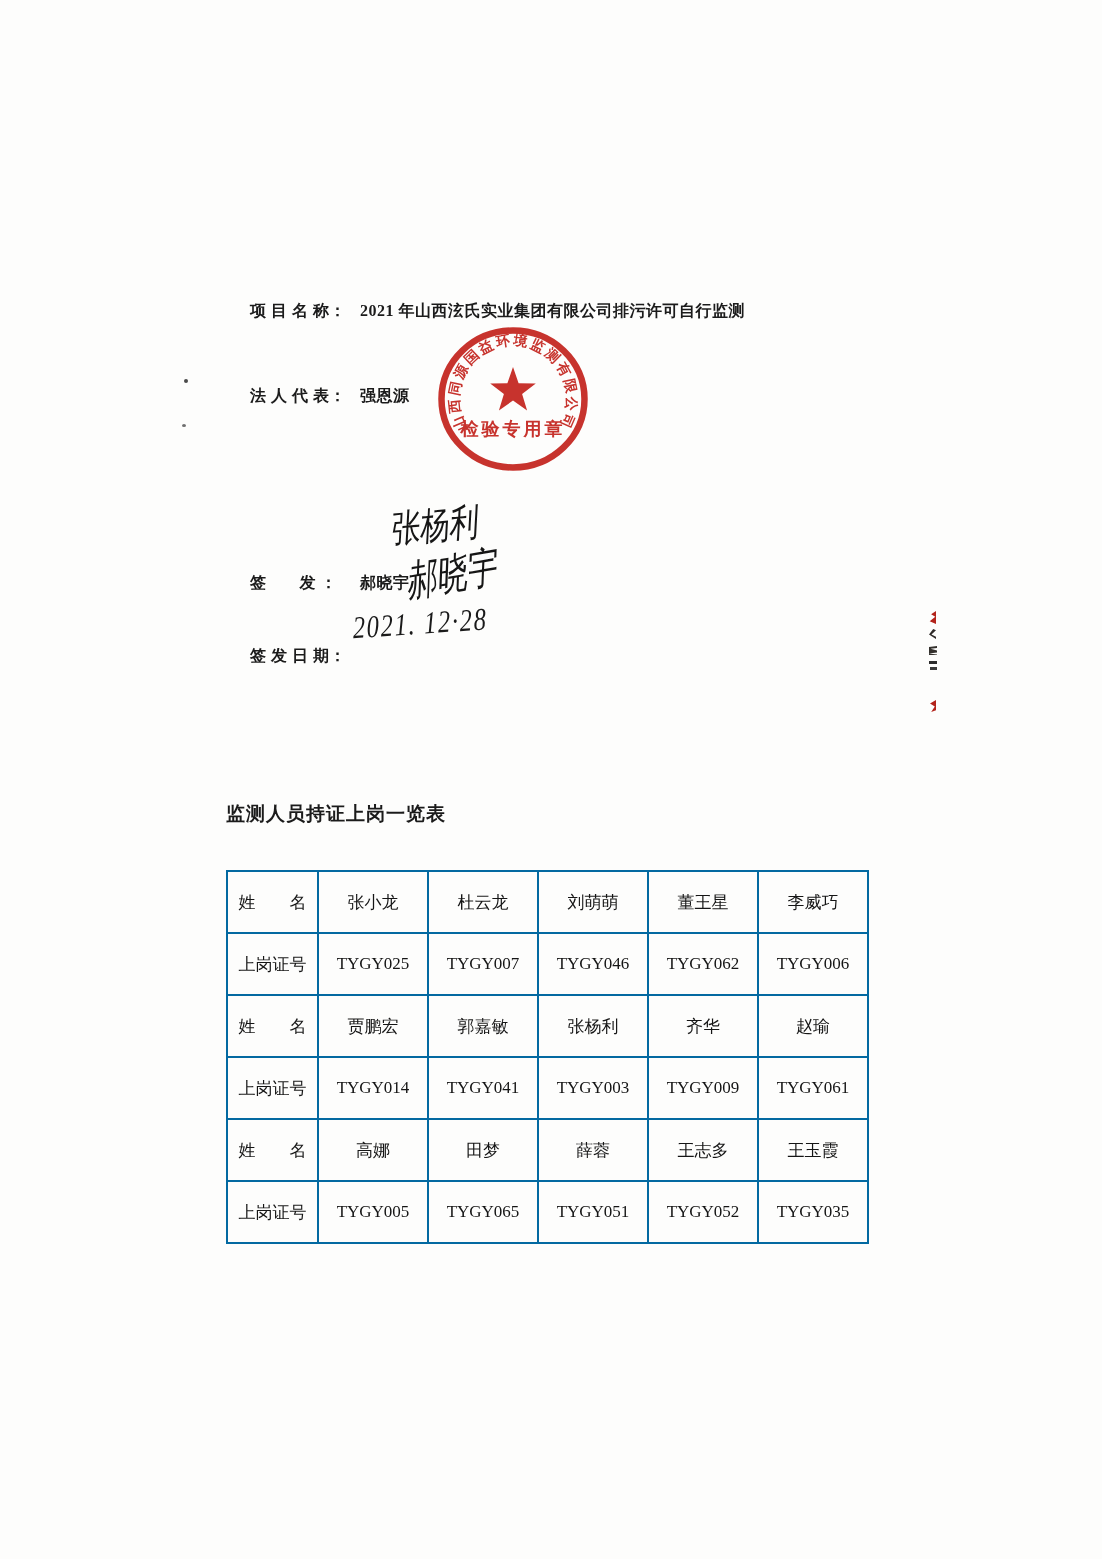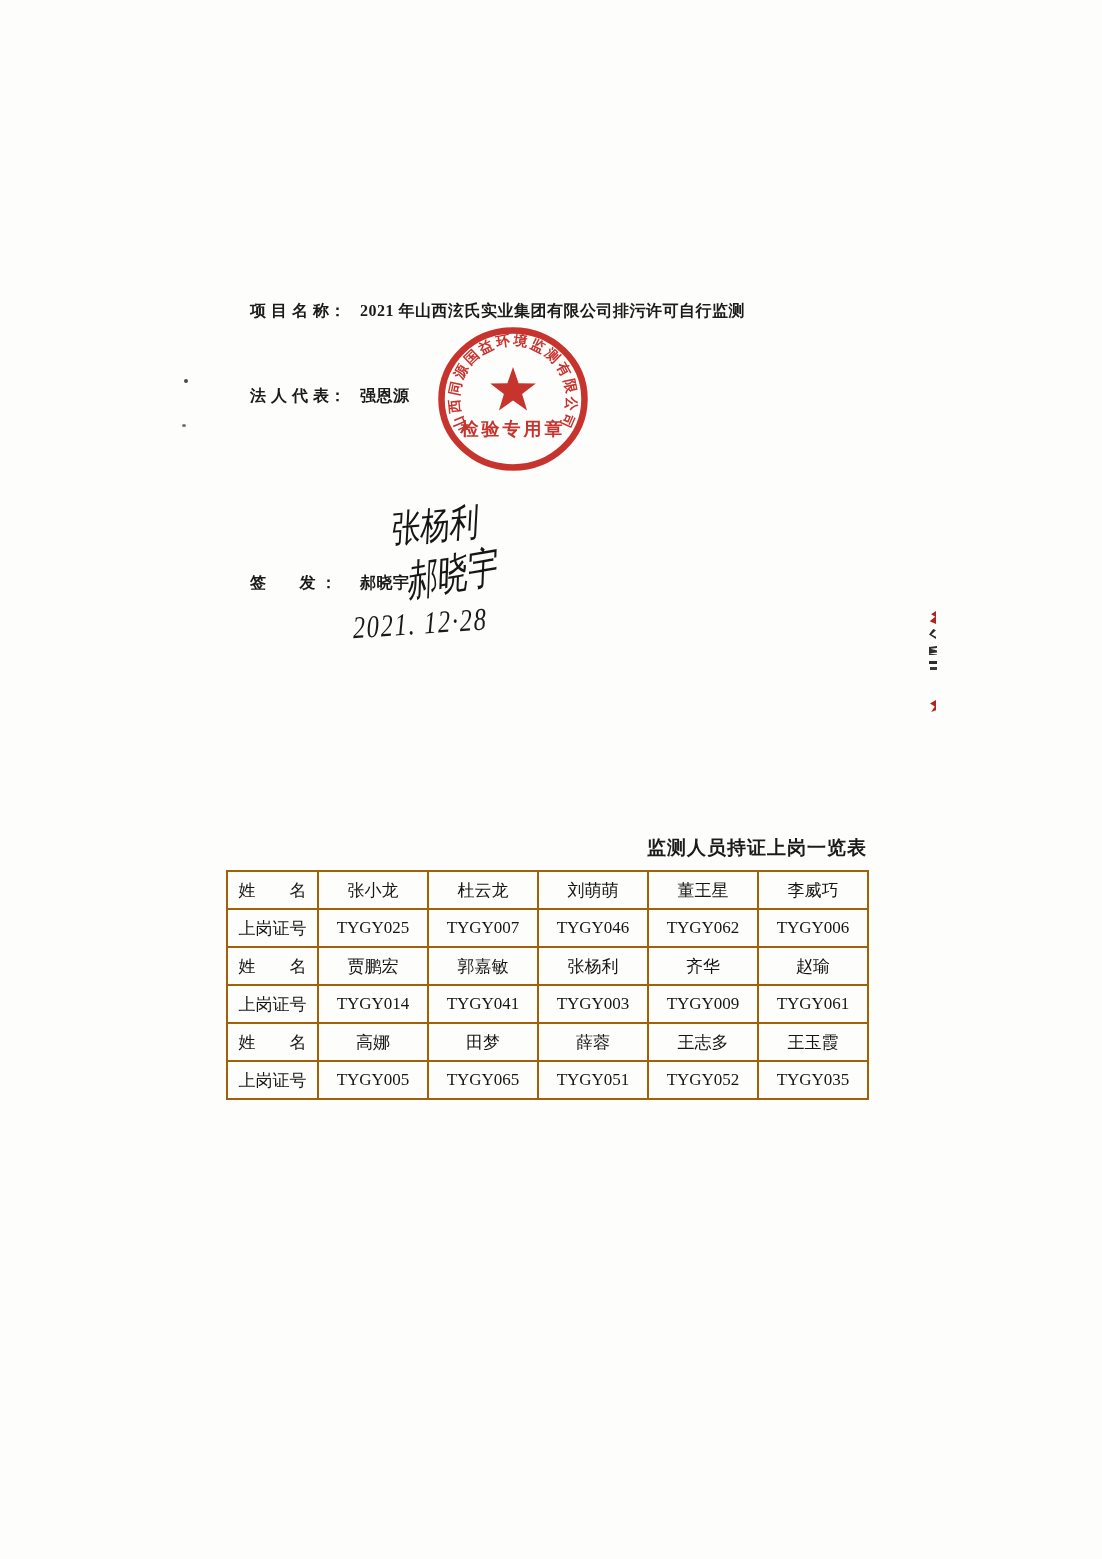--- a/index.html
+++ b/index.html
@@ -37,32 +37,32 @@
   
   .stamp{
     position:absolute;left:437px;top:326px;
     width:152px;height:146px;
     mix-blend-mode:multiply;opacity:.93;
   }
   .ring-text{font-size:14px;font-weight:bold;letter-spacing:2.4px;}
   .stamp-label{font-size:18px;font-weight:bold;letter-spacing:3px;}
   
   .roster-title{
-    position:absolute;left:226px;top:835px;width:641px;
-    text-align:right;font-size:19px;font-weight:bold;letter-spacing:1px;
+    position:absolute;left:226px;top:801px;width:641px;
+    text-align:left;font-size:19px;font-weight:bold;letter-spacing:1px;
   }
   table.roster{
     position:absolute;left:226px;top:870px;
     border-collapse:collapse;table-layout:fixed;
     font-size:17px;color:#151515;
   }
   table.roster td{
-    border:2px solid #a16207;height:28px;
+    border:2px solid #0369a1;height:28px;
     text-align:center;vertical-align:middle;
-    white-space:pre;padding:4px 2px;overflow:hidden;
+    white-space:pre;padding:16px 2px;overflow:hidden;
   }
   
   .dot{position:absolute;border-radius:50%;}
   .dot1{left:184px;top:379px;width:4px;height:4px;background:#4a4a4a;}
   .dot2{left:182px;top:424px;width:4px;height:3px;background:#6f6f6f;}
   .mark{position:absolute;}
   .m1{left:929px;top:611px;width:7px;height:13px;background:#b3231b;clip-path:polygon(100% 0,30% 25%,90% 45%,10% 78%,100% 100%,100% 0);}
   .m2{left:929px;top:629px;width:7px;height:10px;background:#2e2a28;clip-path:polygon(60% 0,0 55%,100% 100%,100% 78%,35% 55%,100% 12%);}
   .m3{left:929px;top:645px;width:8px;height:10px;background:#33302c;clip-path:polygon(0 20%,100% 10%,100% 30%,20% 38%,100% 55%,100% 75%,0 85%,100% 95%,100% 100%,0 100%);}
   .m4a{left:929px;top:661px;width:8px;height:3px;background:#2c2c2c;}
@@ -75,20 +75,23 @@
 <div class="page">
 
   <div class="field" style="top:272px">
     <span class="flabel">项 目 名 称：</span><span class="fvalue">2021 年山西泫氏实业集团有限公司排污许可自行监测</span>
   </div>
   <div class="field" style="top:357px">
     <span class="flabel">法 人 代 表：</span><span class="fvalue">强恩源</span>
   </div>
   <div class="field" style="top:544px">
     <span class="flabel">签　　发 ：</span><span class="fvalue">郝晓宇</span>
+  </div>
+  <div class="field" style="top:617px">
+    <span class="flabel">签 发 日 期：</span><span class="fvalue"></span>
   </div>
 
   <div class="hw sig-reviewer">张杨利</div>
   <div class="hw sig-issuer">郝晓宇</div>
   <div class="hw-date">2021. 12·28</div>
 
   <svg class="stamp" viewBox="0 0 152 146" xmlns="http://www.w3.org/2000/svg">
     <ellipse cx="76" cy="73" rx="71.5" ry="68.5" fill="none" stroke="#c5231d" stroke-width="6.5"></ellipse>
     <path id="ringPath" d="M 31.8,104 A 54,54 0 1 1 120.2,104" fill="none"></path>
     <text class="ring-text" fill="#c5231d">

